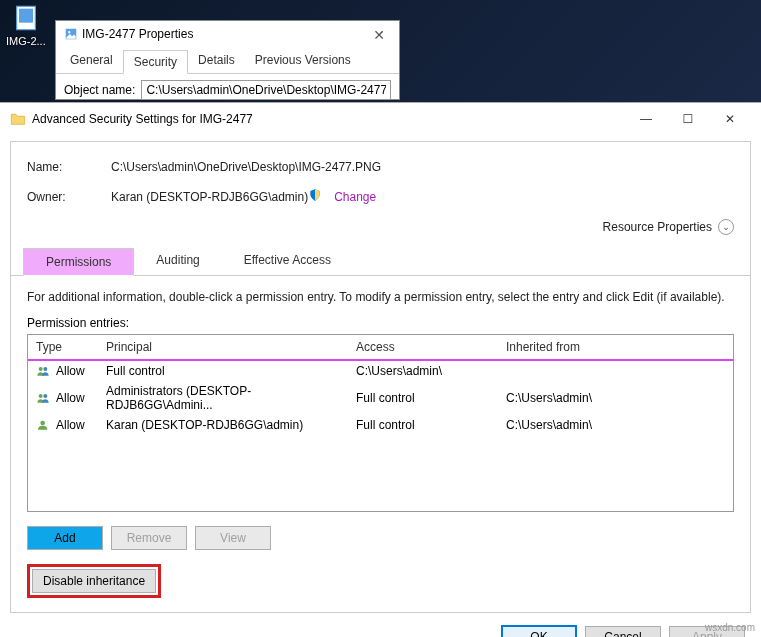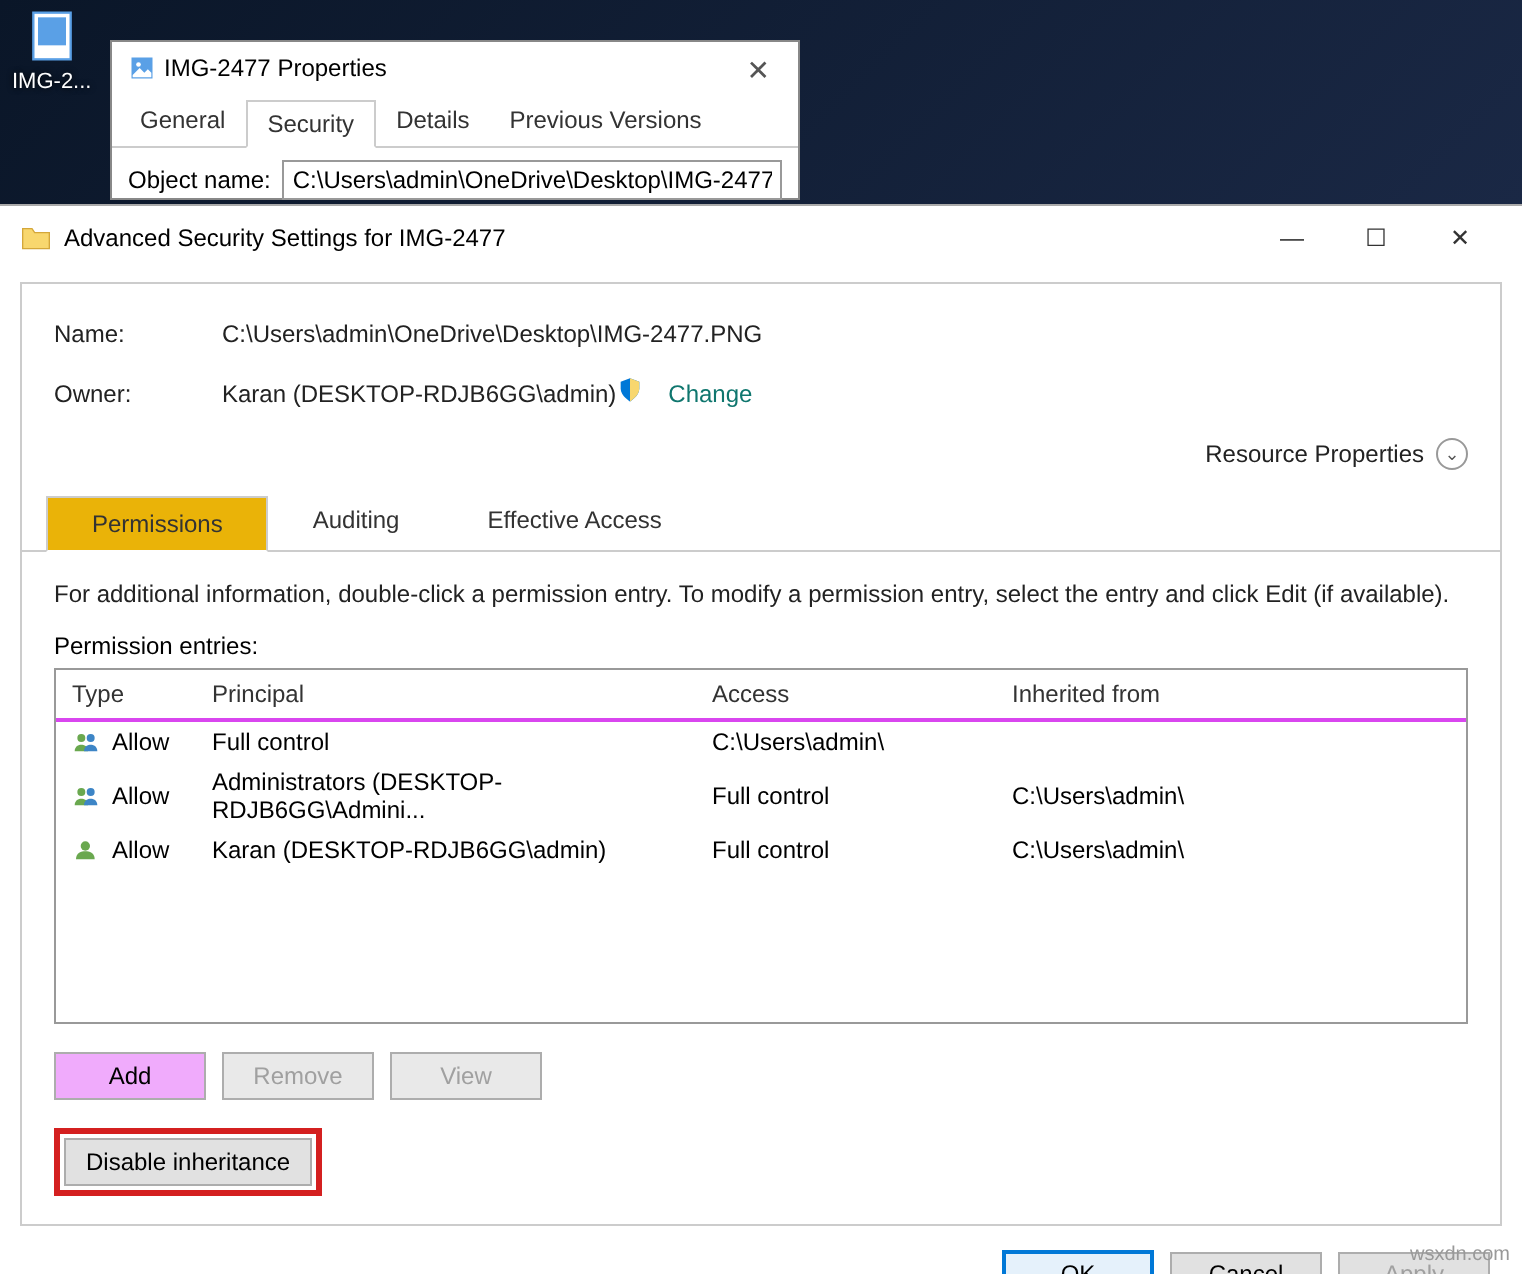--- a/index.html
+++ b/index.html
@@ -25,42 +25,42 @@
 .aswin-titlebar { display:flex; align-items:center; padding:6px 10px; height:32px; }
 .aswin-titlebar .folder { width:16px; height:16px; margin-right:6px; }
 .aswin-titlebar .title { flex:1; font-size:12px; }
 .aswin-controls { display:flex; gap:0; }
 .aswin-ctrl { width:42px; height:28px; display:flex; align-items:center; justify-content:center; color:#333; }
 
 .aswin-body { border:1px solid #ccc; margin:6px 10px 0 10px; padding:14px 16px 14px 16px; }
 .info-row { display:flex; margin:4px 0 14px 0; align-items:center; }
 .info-row .lbl { width:84px; color:#222; }
 .info-row .val { color:#222; }
-.link { color:#0f766e; margin-left:10px; cursor:pointer; }
+.link { color:#a21caf; margin-left:10px; cursor:pointer; }
 .shield { color:#f0c419; margin-right:2px; }
 
 .rprop { text-align:right; margin:8px 0 12px 0; color:#222; display:flex; justify-content:flex-end; align-items:center; gap:6px;}
 .chev { width:16px; height:16px; border:1px solid #999; border-radius:50%; display:inline-flex; align-items:center; justify-content:center; font-size:9px; color:#555;}
 
 .tabrow { display:flex; border-bottom:1px solid #ccc; margin:0 -16px 14px -16px; padding:0 12px;}
 .stab { padding:6px 22px; font-size:12px; cursor:pointer; color:#333; }
-.stab.active { border:1px solid #ccc; border-bottom:1px solid #fff; position:relative; top:1px; background:#eab308; }
+.stab.active { border:1px solid #ccc; border-bottom:1px solid #fff; position:relative; top:1px; background:#f0abfc; }
 
 .note { margin:4px 0 12px 0; color:#222; }
 .plabel { margin-bottom:4px; }
 .ptable { border:1px solid #999; height:178px; overflow:hidden; }
 .ptable-head, .ptable-row { display:grid; grid-template-columns: 70px 250px 150px 1fr; align-items:center; }
 .ptable-head { padding:5px 8px; color:#333; border-bottom:2px solid #d946ef; }
 .ptable-head > div { cursor:default; }
 .ptable-row { padding:3px 8px; }
 .ptable-row .tcell.first { display:flex; align-items:center; gap:4px; }
 .usericon { width:16px; height:12px; }
 
 .btnrow { display:flex; gap:8px; margin-top:14px; }
-.btn { padding:4px 0; width:76px; text-align:center; border:1px solid #adadad; background:#f0abfc; cursor:pointer; }
+.btn { padding:4px 0; width:76px; text-align:center; border:1px solid #adadad; background:#0ea5e9; cursor:pointer; }
 .btn.disabled { color:#a0a0a0; background:#e9e9e9; cursor:default; }
 .dinhbox { margin-top:14px; border:3px solid #d42020; display:inline-block; padding:2px;}
 .dinh { padding:4px 10px; background:#e1e1e1; border:1px solid #adadad; cursor:pointer; }
 
 .dialog-btns { display:flex; justify-content:flex-end; gap:8px; padding:12px 16px 6px 16px; align-items:center;}
 .dbtn { width:76px; padding:3px 0; text-align:center; border:1px solid #adadad; background:#e1e1e1; cursor:pointer; }
 .dbtn.primary { border:2px solid #0078d7; background:#e5f1fb; }
 .dbtn.disabled { color:#a0a0a0; }
 
 .watermark { position:absolute; right:6px; bottom:4px; font-size:10px; color:#999; }

